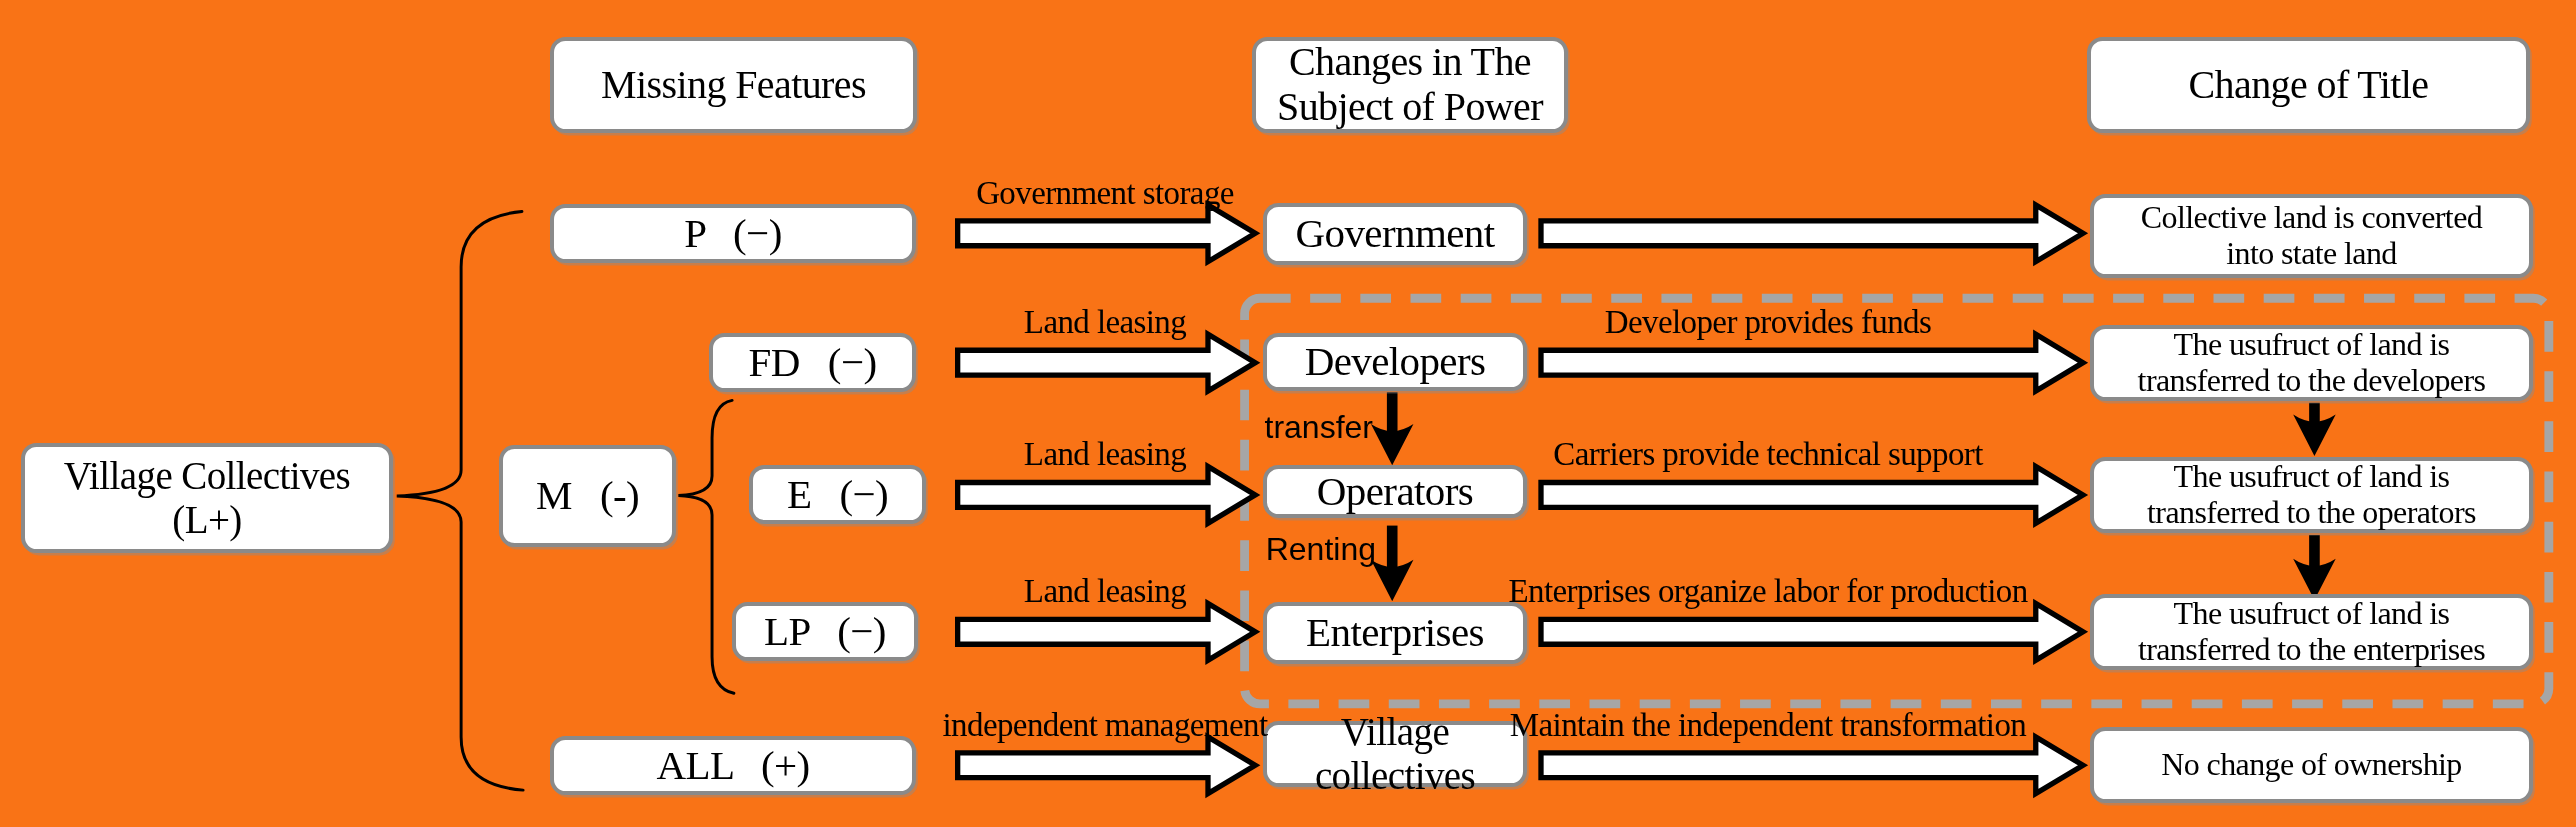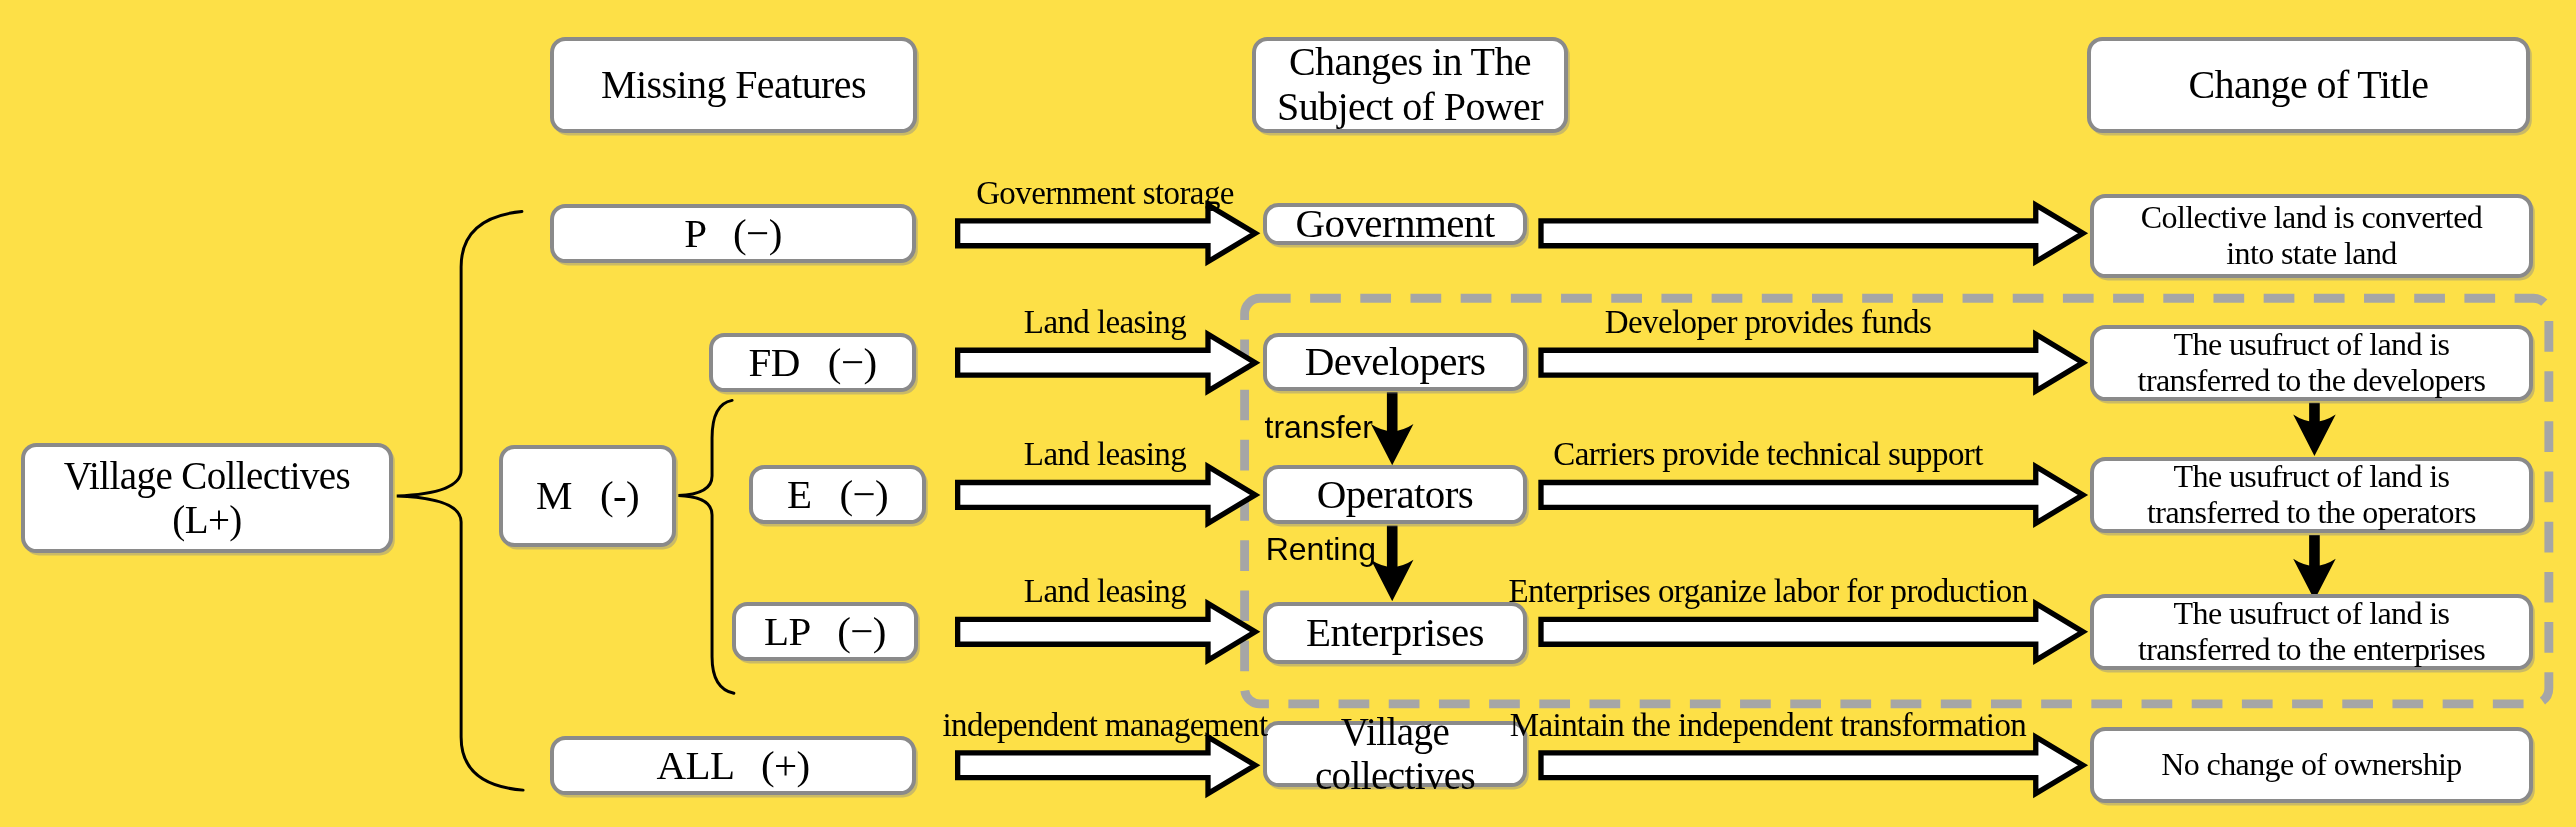--- a/index.html
+++ b/index.html
@@ -1,17 +1,17 @@
 <!DOCTYPE html>
 <html style="font-size:9.4px"><head>
 <meta charset="utf-8">
 <style>
   html,body{margin:0;padding:0;background:#fff;}
   #stage{
-    position:relative;width:2576px;height:828px;background:#fde047;
+    position:relative;width:2576px;height:828px;background:#f97316;
     font-family:"Liberation Serif", serif;overflow:hidden;
   }
   #shapes{position:absolute;left:0;top:0;z-index:1;}
   .box{
     position:absolute;z-index:2;background:#fff;
     border:4.1px solid #8a8a8a;border-radius:15.4px;
     display:flex;align-items:center;justify-content:center;
     text-align:center;color:#000;box-sizing:border-box;
     box-shadow:2.4px 3px 0 -0.6px rgba(140,140,140,0.45);
   }
@@ -95,27 +95,27 @@
   <div class="box f70" style="left:749px;top:465px;width:177px;height:59px;">
     <span class="gap">E (−)</span>
   </div>
   <div class="box f70" style="left:550px;top:736px;width:366px;height:59px;">
     <span class="gap">ALL (+)</span>
   </div>
   <div class="box f70" style="left:732px;top:602px;width:186px;height:59px;">
     <span class="gap">LP (−)</span>
   </div>
 
-  <div class="box f70" style="left:1263px;top:203px;width:264px;height:42px;">
+  <div class="box f70" style="left:1263px;top:203px;width:264px;height:62px;">
     <span>Government</span>
   </div>
   <div class="box f70" style="left:1263px;top:333px;width:264px;height:58px;">
     <span>Developers</span>
   </div>
-  <div class="box f70" style="left:1263px;top:465px;width:264px;height:59px;">
+  <div class="box f70" style="left:1263px;top:465px;width:264px;height:53px;">
     <span>Operators</span>
   </div>
   <div class="box f70" style="left:1263px;top:602px;width:264px;height:62px;">
     <span>Enterprises</span>
   </div>
   <div class="box f66" style="left:1263px;top:721px;width:264px;height:66px;">
     <span>Village
 collectives</span>
   </div>
 

